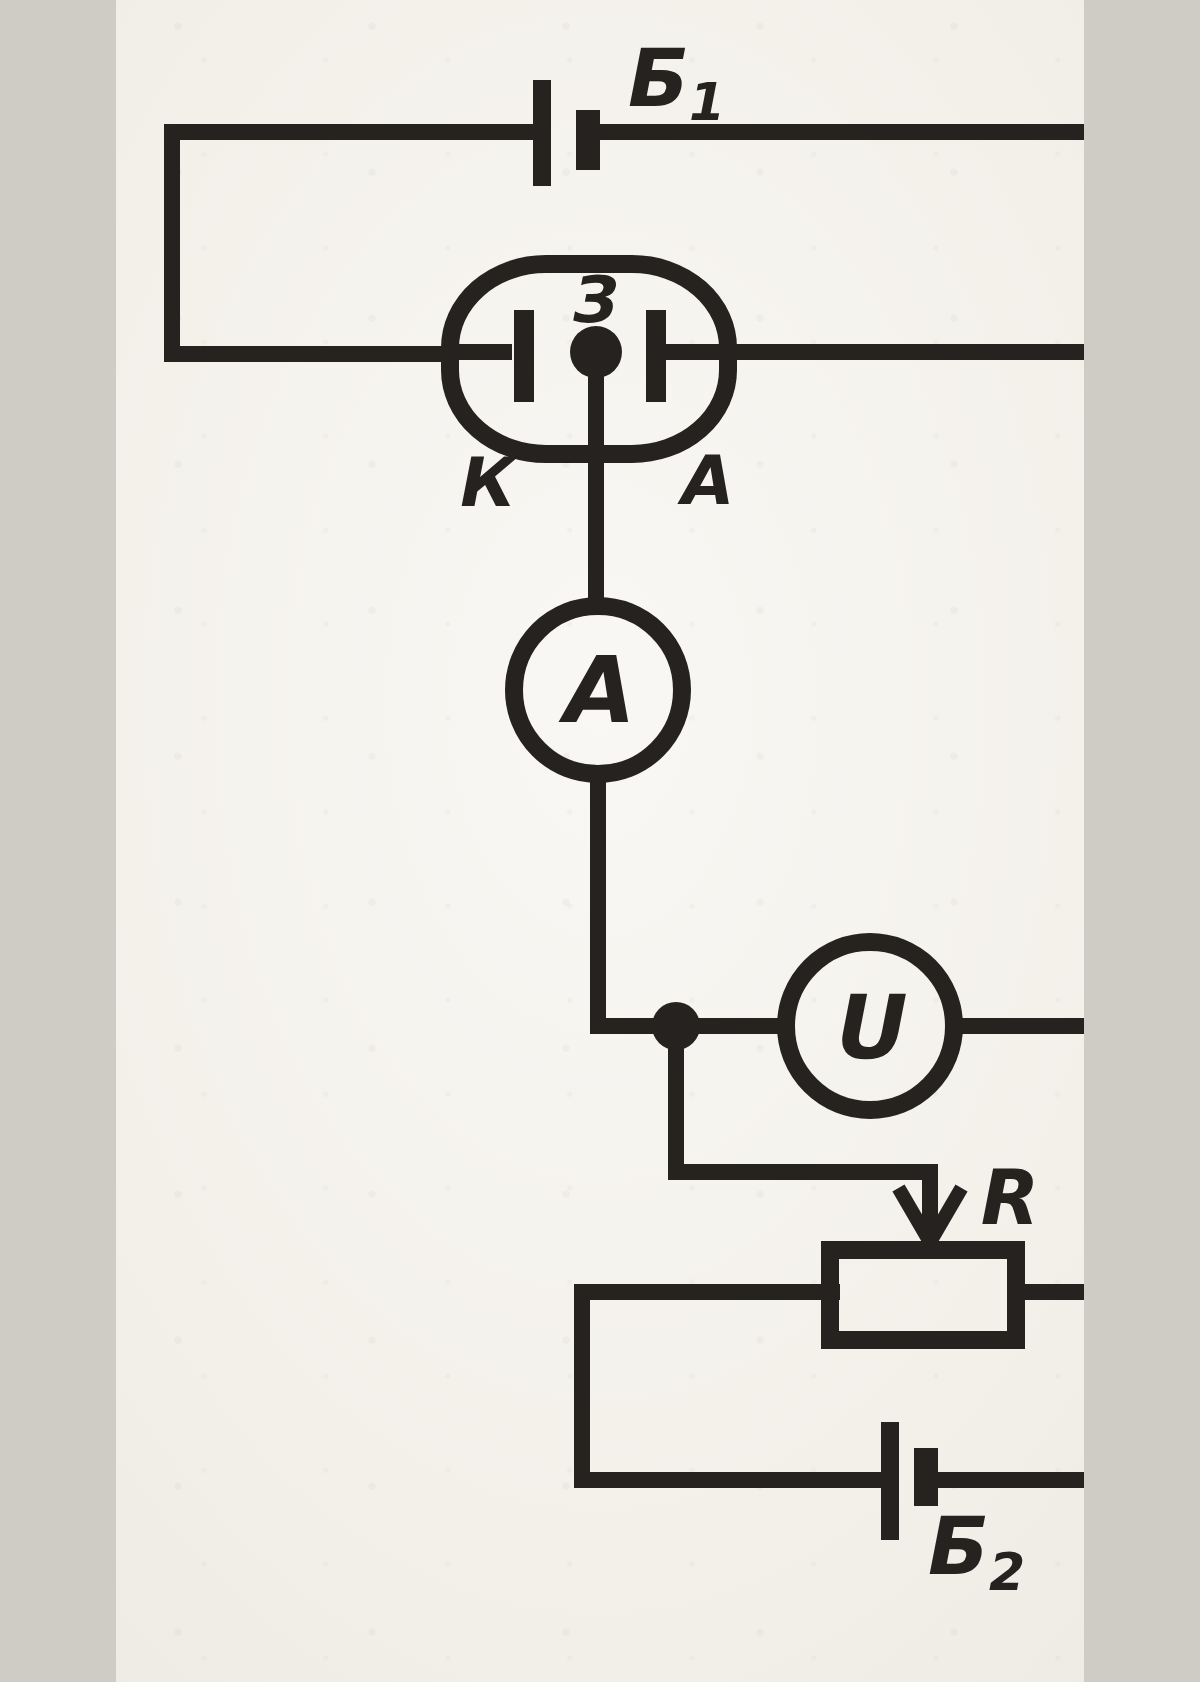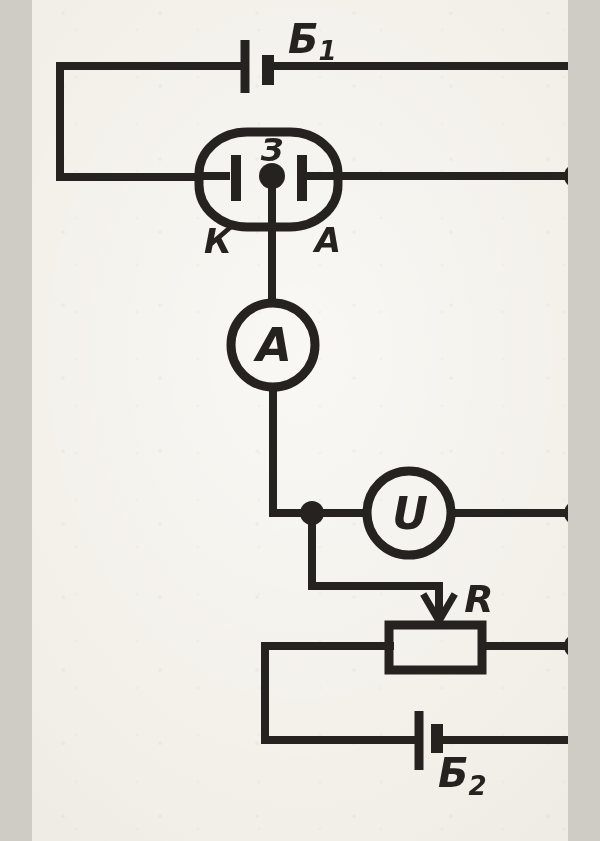--- a/index.html
+++ b/index.html
@@ -1,19 +1,19 @@
 <!DOCTYPE html>
 <html><head>
 <meta charset="utf-8">
 <style>
   html,body{margin:0;padding:0;}
   body{background:#cfccc6;font-family:"DejaVu Sans",sans-serif;}
   .page{
     position:relative;
-    width:536px;height:841px;
+    width:484px;height:841px;
     margin:0 auto;
     overflow:hidden;
     background-color:var(--paper,#f2efe8);
     background-image:
       radial-gradient(circle at 32% 18%, rgba(115,105,90,.055) 1.4px, transparent 2.2px),
       radial-gradient(circle at 72% 64%, rgba(115,105,90,.045) 1px, transparent 1.8px),
       radial-gradient(120% 105% at 50% 42%, rgba(255,255,255,.55) 0%, rgba(255,255,255,0) 55%, rgba(90,82,70,.08) 100%);
     background-size:97px 73px, 61px 47px, 100% 100%;
     color:var(--ink,#262220);
   }

